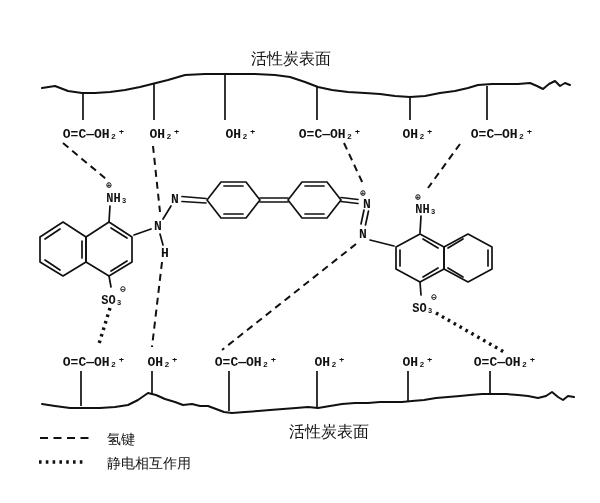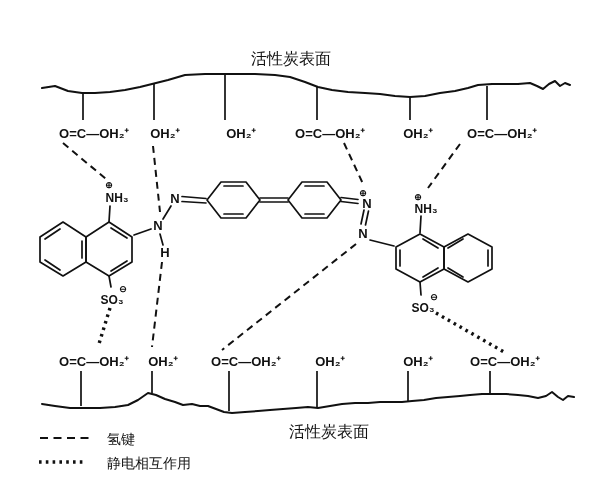--- a/index.html
+++ b/index.html
@@ -1,20 +1,20 @@
 <!DOCTYPE html>
 <html><head>
 <meta charset="utf-8">
 <style>
   html,body{margin:0;padding:0;background:#ffffff;}
   .stage{
     position:relative;
     width:600px;height:503px;
     background:#ffffff;
-    font-family:Liberation Sans, sans-serif;
+    font-family:Liberation Mono, monospace;
     overflow:hidden;
   }
   svg{display:block;}
   text{fill:#111111;}
   .bond{stroke:#111111;stroke-width:1.7;fill:none;stroke-linecap:round;stroke-linejoin:round;}
   .wavy{stroke:#111111;stroke-width:2;fill:none;stroke-linecap:round;stroke-linejoin:round;}
   .stem{stroke:#111111;stroke-width:1.7;fill:none;}
   .hbond{stroke:#111111;stroke-width:2;fill:none;stroke-dasharray:7 5;}
   .ebond{stroke:#111111;stroke-width:3.4;fill:none;stroke-dasharray:2.6 4.2;}
   .grp{font-size:13px;font-weight:bold;}

